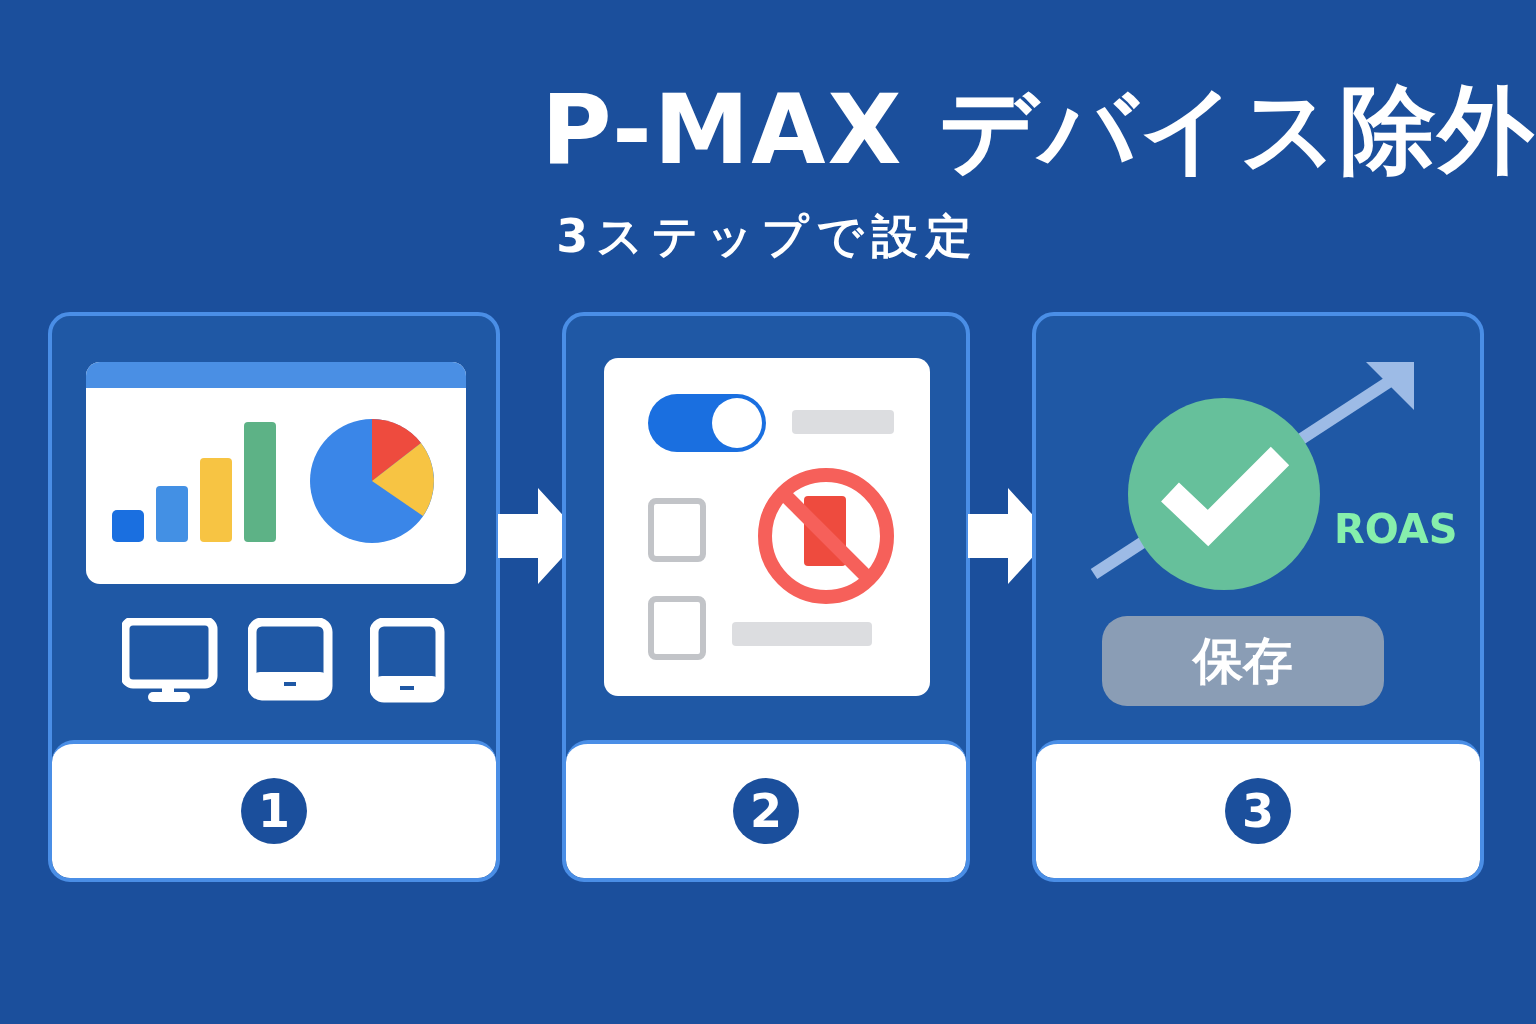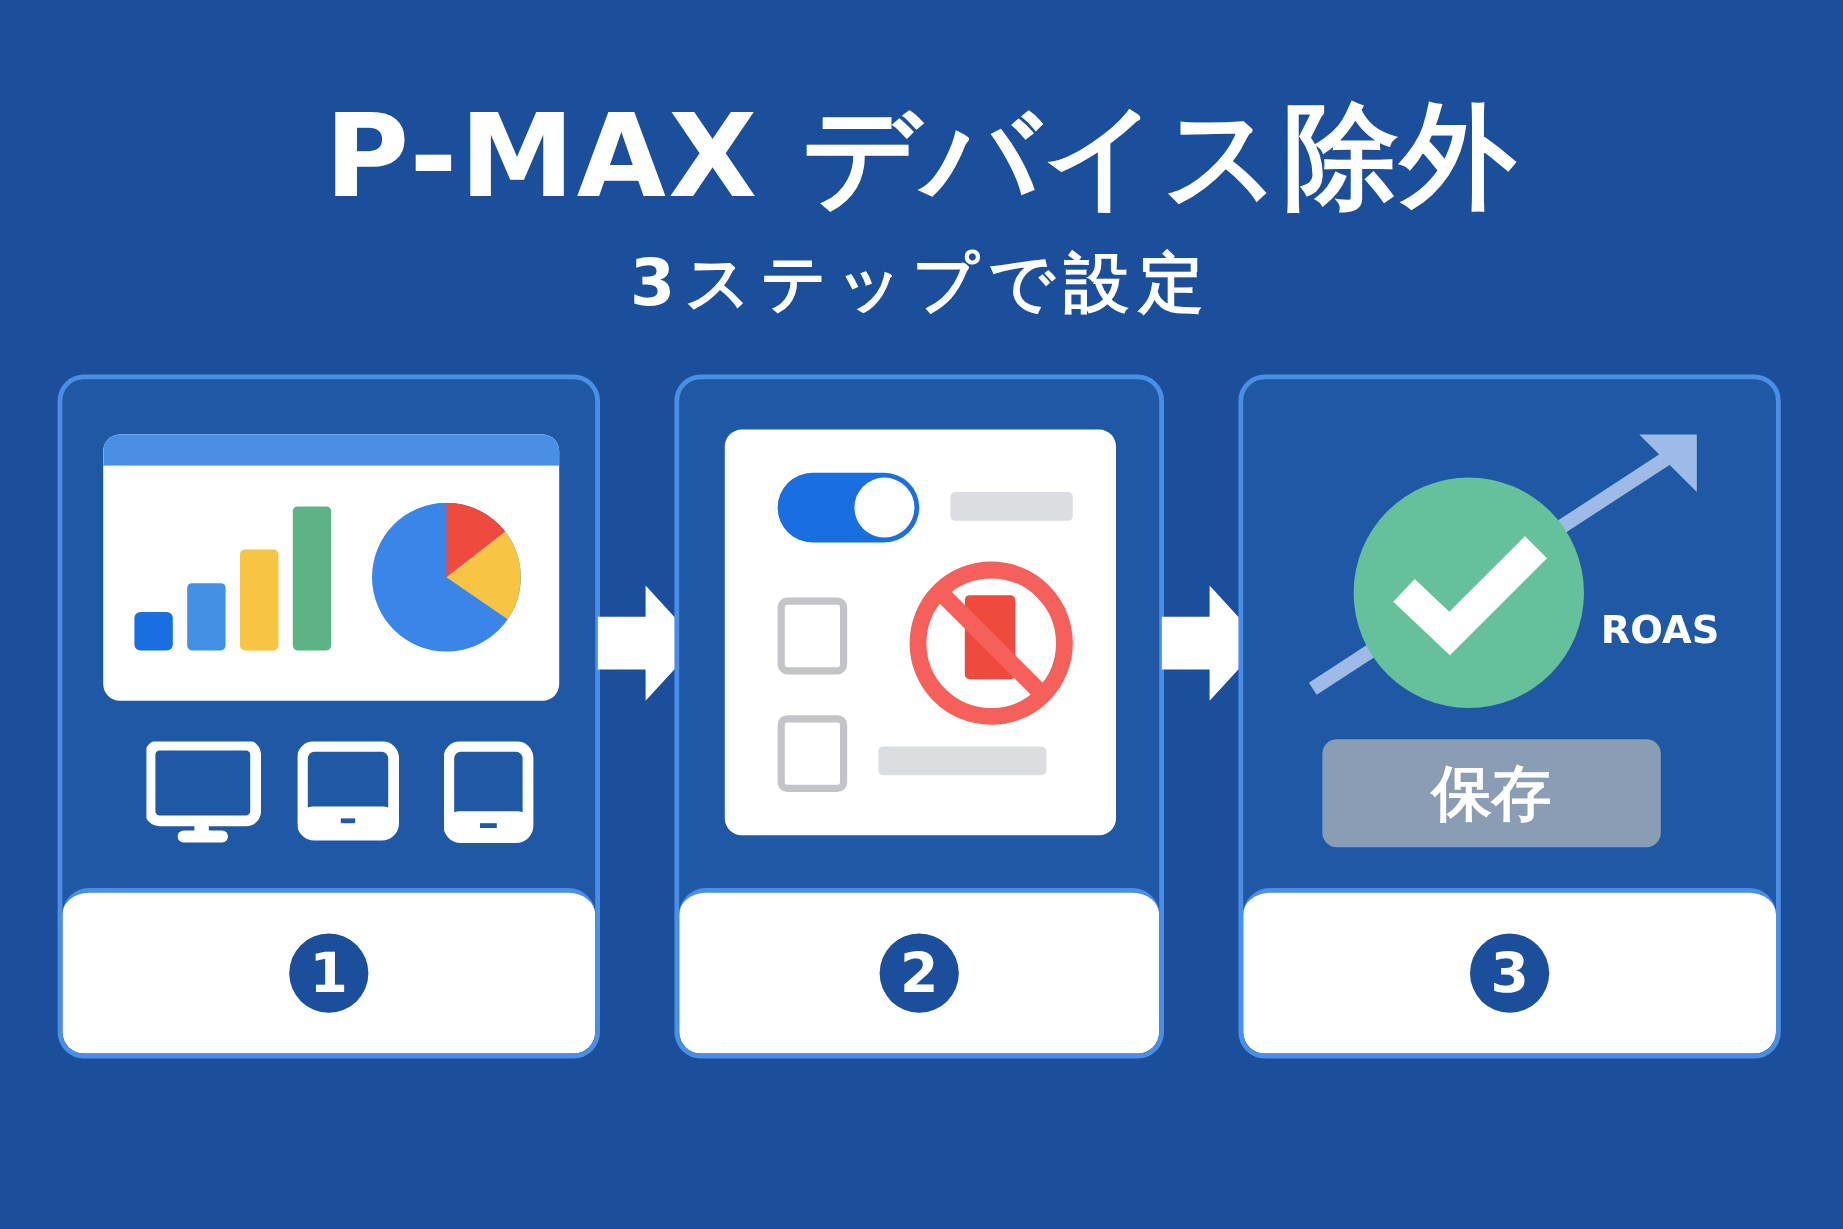--- a/index.html
+++ b/index.html
@@ -1,25 +1,25 @@
 <!DOCTYPE html>
 <html><head>
 <meta charset="utf-8">
 <style>
   html,body{margin:0;padding:0;}
   body{width:1536px;height:1024px;overflow:hidden;background:#1b4f9c;font-family:"DejaVu Sans","Liberation Sans",sans-serif;position:relative;}
-  .title{position:absolute;left:0;top:70px;width:1536px;text-align:center;color:#fff;font-weight:bold;font-size:96px;line-height:120px;letter-spacing:2px;}
-  .subtitle{position:absolute;left:0;top:196px;width:1536px;text-align:center;color:#fff;font-weight:bold;font-size:54px;line-height:80px;letter-spacing:8px;}
+  .title{position:absolute;left:0;top:70px;width:1536px;text-align:right;color:#fff;font-weight:bold;font-size:96px;line-height:120px;letter-spacing:2px;}
+  .subtitle{position:absolute;left:0;top:196px;width:1536px;text-align:center;color:#fff;font-weight:bold;font-size:46px;line-height:80px;letter-spacing:8px;}
   .card{position:absolute;top:312px;height:570px;border:4px solid #4a8ee6;border-radius:22px;background:#1f58a5;box-sizing:border-box;overflow:hidden;}
   .card .bottom{position:absolute;left:0;right:0;bottom:0;height:134px;background:#fff;border-top:4px solid #4a8ee6;border-radius:22px 22px 18px 18px;display:flex;align-items:center;justify-content:center;}
   .label{color:#1b4f9c;font-weight:bold;font-size:60px;display:flex;align-items:center;gap:22px;}
   .num{width:66px;height:66px;border-radius:50%;background:#1b4f9c;color:#fff;font-size:46px;font-weight:bold;display:flex;align-items:center;justify-content:center;}
   .arrow{position:absolute;top:488px;width:84px;height:96px;}
   .panel{position:absolute;background:#fff;border-radius:14px;}
-  .roas{position:absolute;color:#ffffff;font-weight:bold;font-size:32px;}
+  .roas{position:absolute;color:#86efac;font-weight:bold;font-size:40px;}
   .savebtn{position:absolute;background:#8a9db5;border-radius:12px;color:#fff;font-weight:bold;font-size:50px;display:flex;align-items:center;justify-content:center;}
 </style>
 </head>
 <body>
 
 <div class="title">P-MAX デバイス除外</div>
 <div class="subtitle">3ステップで設定</div>
 
 <div class="card" style="left:48px;width:452px;">
   <div class="panel" style="left:34px;top:46px;width:380px;height:222px;overflow:hidden;">
@@ -91,19 +91,19 @@
 <div class="card" style="left:1032px;width:452px;">
   <svg width="340" height="230" style="position:absolute;left:50px;top:38px;">
     <line x1="8" y1="220" x2="318" y2="18" stroke="#9dbbe6" stroke-width="12"></line>
     <polygon points="280,8 328,8 328,56" fill="#9dbbe6"></polygon>
   </svg>
   <svg width="196" height="196" style="position:absolute;left:90px;top:80px;">
     <circle cx="98" cy="98" r="96" fill="#66c09b"></circle>
     <polyline points="44,96 82,132 154,60" fill="none" stroke="#fff" stroke-width="26"></polyline>
   </svg>
   <div class="roas" style="left:298px;top:190px;">ROAS</div>
-  <div class="savebtn" style="left:66px;top:300px;width:282px;height:90px;">保存</div>
+  <div class="savebtn" style="left:66px;top:300px;width:282px;height:90px;border-radius:25px;">保存</div>
   <div class="bottom">
     <div class="label">
       <span class="num">3</span>
     </div>
   </div>
 </div>
 
 </body></html>

